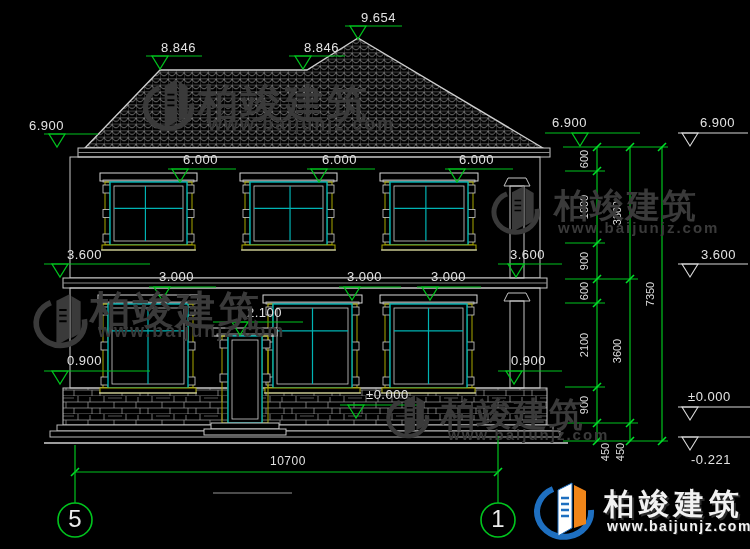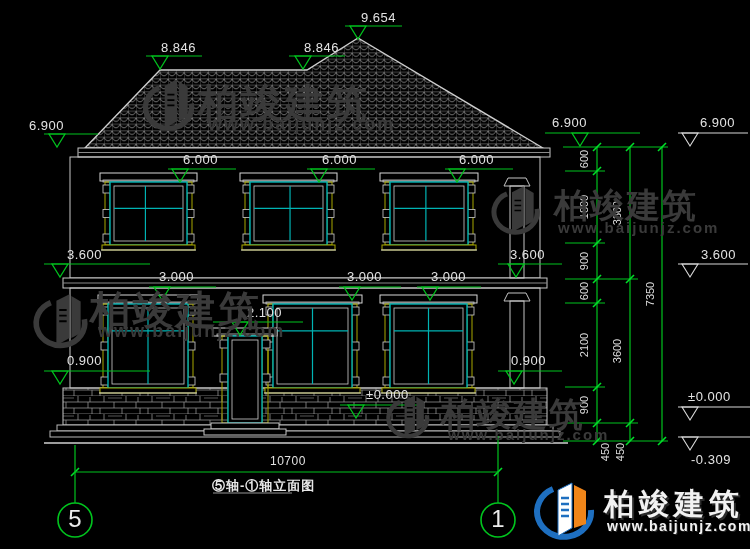--- a/index.html
+++ b/index.html
@@ -322,38 +322,37 @@
 <span class="lbl" style="left:510px;top:248px">3.600</span>
 <span class="lbl" style="left:701px;top:248px">3.600</span>
 <span class="lbl" style="left:159px;top:270px">3.000</span>
 <span class="lbl" style="left:347px;top:270px">3.000</span>
 <span class="lbl" style="left:431px;top:270px">3.000</span>
 <span class="lbl" style="left:247px;top:306px">2.100</span>
 <span class="lbl" style="left:67px;top:354px">0.900</span>
 <span class="lbl" style="left:511px;top:354px">0.900</span>
 <span class="lbl" style="left:366px;top:388px">±0.000</span>
 <span class="lbl" style="left:688px;top:390px">±0.000</span>
-<span class="lbl" style="left:691px;top:453px">-0.309</span>
+<span class="lbl" style="left:691px;top:453px">-0.221</span>
 <span class="lbl sm" style="left:270px;top:455px">10700</span>
 
 <span class="chain" style="left:584px;top:159px">600</span>
 <span class="chain" style="left:584px;top:207px">1800</span>
 <span class="chain" style="left:584px;top:261px">900</span>
 <span class="chain" style="left:584px;top:291px">600</span>
 <span class="chain" style="left:584px;top:345px">2100</span>
 <span class="chain" style="left:584px;top:405px">900</span>
 <span class="chain" style="left:605px;top:452px">450</span>
 <span class="chain" style="left:617px;top:213px">3300</span>
 <span class="chain" style="left:617px;top:351px">3600</span>
 <span class="chain" style="left:620px;top:452px">450</span>
 <span class="chain" style="left:650px;top:294px">7350</span>
 
 <span class="axis-num" style="left:75px;top:520px">5</span>
 <span class="axis-num" style="left:498px;top:520px">1</span>
-<span class="title" style="left:212px;top:477px">⑤轴-①轴立面图</span>
 
 <span class="wm" style="left:198px;top:76px;font-size:40px;letter-spacing:3px">柏竣建筑</span>
 <span class="wm wm-site" style="left:208px;top:114px;font-size:18px">www.baijunjz.com</span>
 <span class="wm" style="left:90px;top:283px;font-size:40px;letter-spacing:3px">柏竣建筑</span>
 <span class="wm wm-site" style="left:98px;top:321px;font-size:18px">www.baijunjz.com</span>
 <span class="wm" style="left:554px;top:183px;font-size:34px;letter-spacing:2px">柏竣建筑</span>
 <span class="wm wm-site" style="left:558px;top:219px;font-size:15px">www.baijunjz.com</span>
 <span class="wm" style="left:441px;top:392px;font-size:34px;letter-spacing:2px">柏竣建筑</span>
 <span class="wm wm-site" style="left:448px;top:426px;font-size:15px">www.baijunjz.com</span>
 

